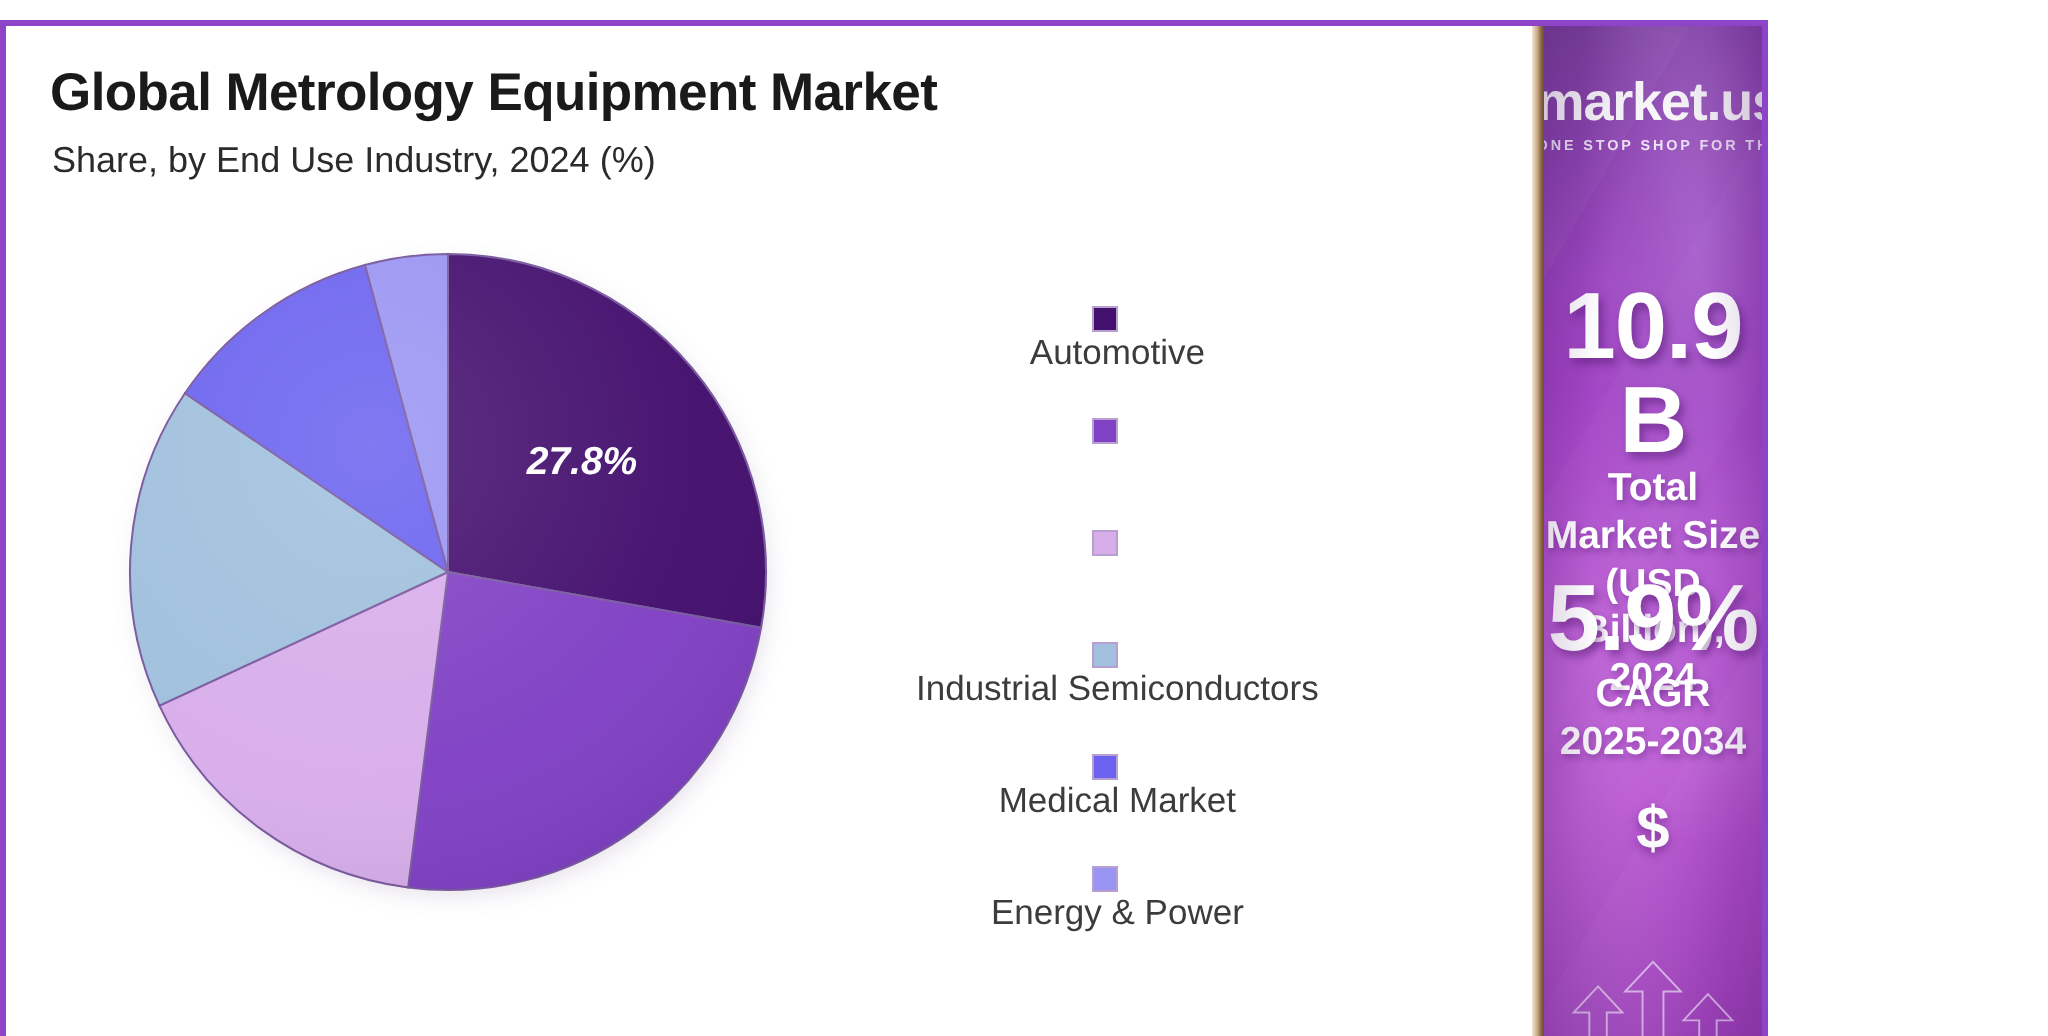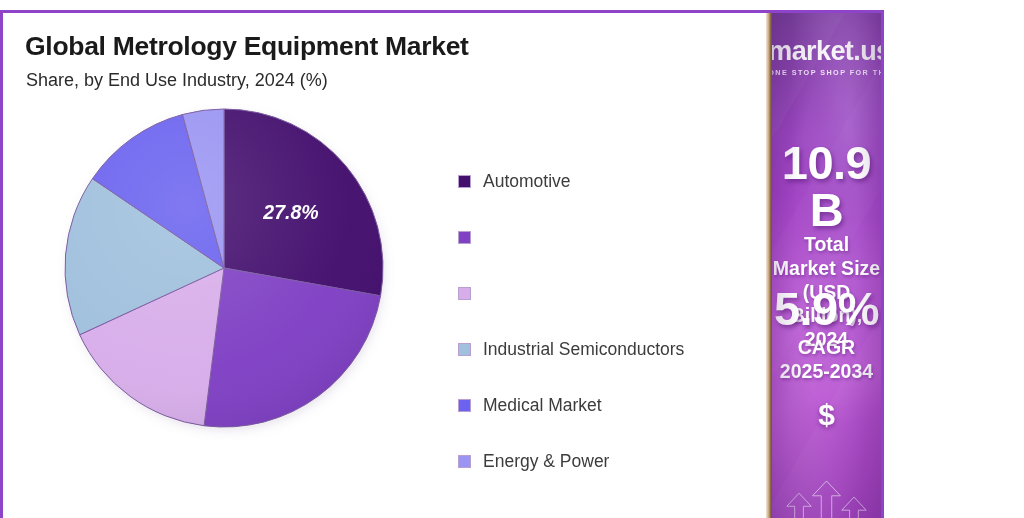--- a/index.html
+++ b/index.html
@@ -30,41 +30,42 @@
     position:absolute; left:22px; top:18px;
     font-size:26.5px; font-weight:bold; color:#1a1a1a;
     letter-spacing:-0.3px; white-space:nowrap;
   }
   .subtitle {
     position:absolute; left:23px; top:57px;
     font-size:18px; color:#2b2b2b; white-space:nowrap;
   }
 
   
-  .pie-wrap { position:absolute; left:58px; top:92px; width:330px; height:330px; }
+  .pie-wrap { position:absolute; left:58px; top:110px; width:330px; height:330px; }
   .pie-shadow {
     position:absolute; left:4px; top:6px; width:322px; height:322px;
     border-radius:50%;
     background:radial-gradient(circle, rgba(90,60,120,0.30) 60%, rgba(90,60,120,0.02) 72%);
     filter:blur(5px);
   }
   .pie-svg { position:absolute; left:0; top:0; }
   .slice-label {
     font-size:19.5px; font-weight:bold; font-style:italic;
     fill:#ffffff;
   }
 
   
   .legend {
     position:absolute; left:455px; top:140px;
     display:flex; flex-direction:column; gap:0px;
   }
   .legend-item {
     display:flex; align-items:center;
     height:56px;
+    flex-direction:column;
   }
   .swatch {
     width:13px; height:13px; flex:0 0 13px;
     border:1px solid #b79fd0;
     margin-right:12px;
   }
   .legend-label {
     font-size:17.5px; color:#3c3c3c; white-space:nowrap;
   }
 

